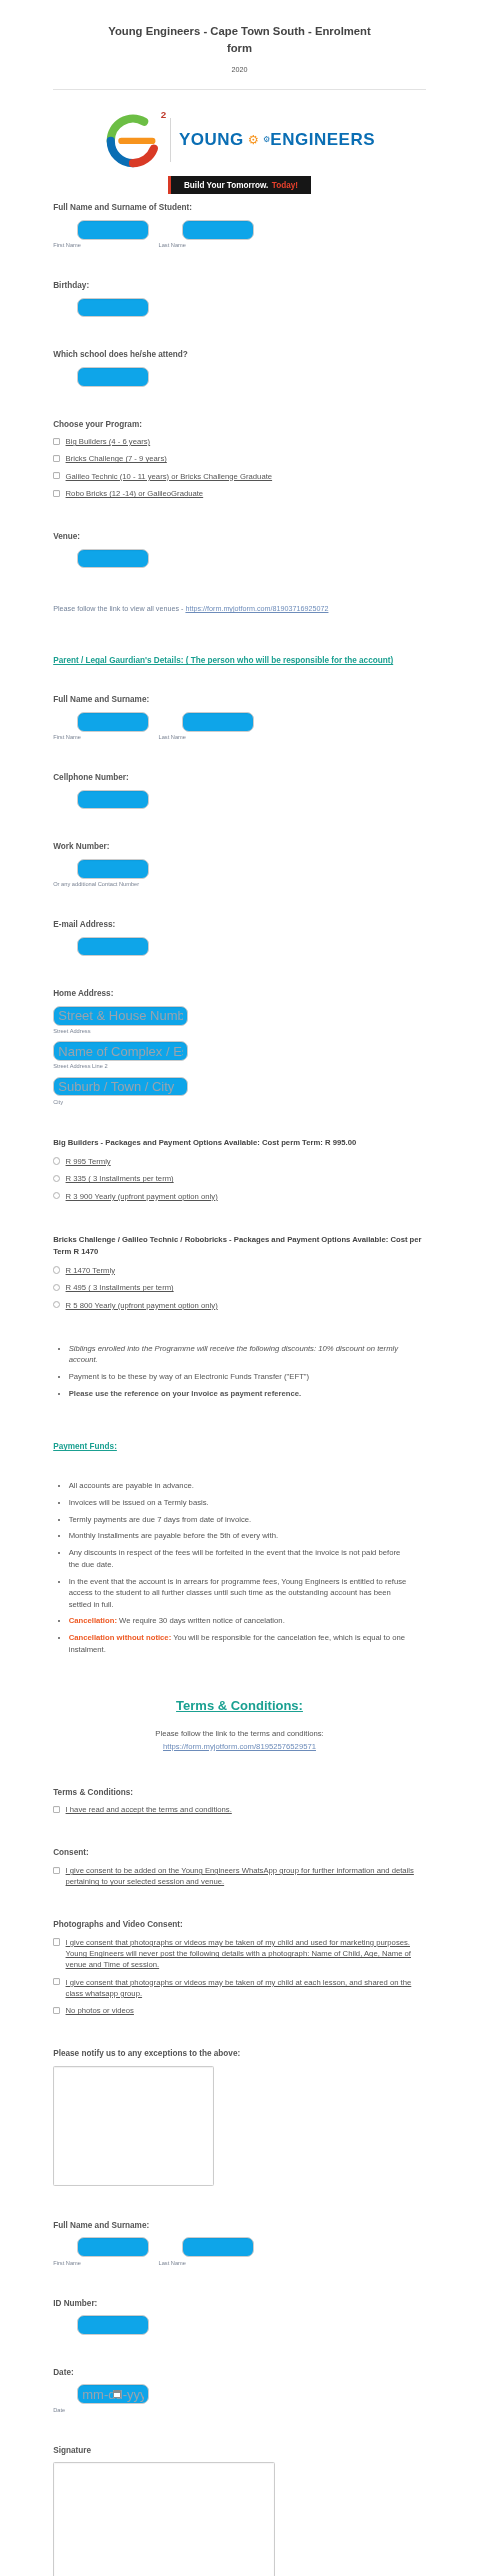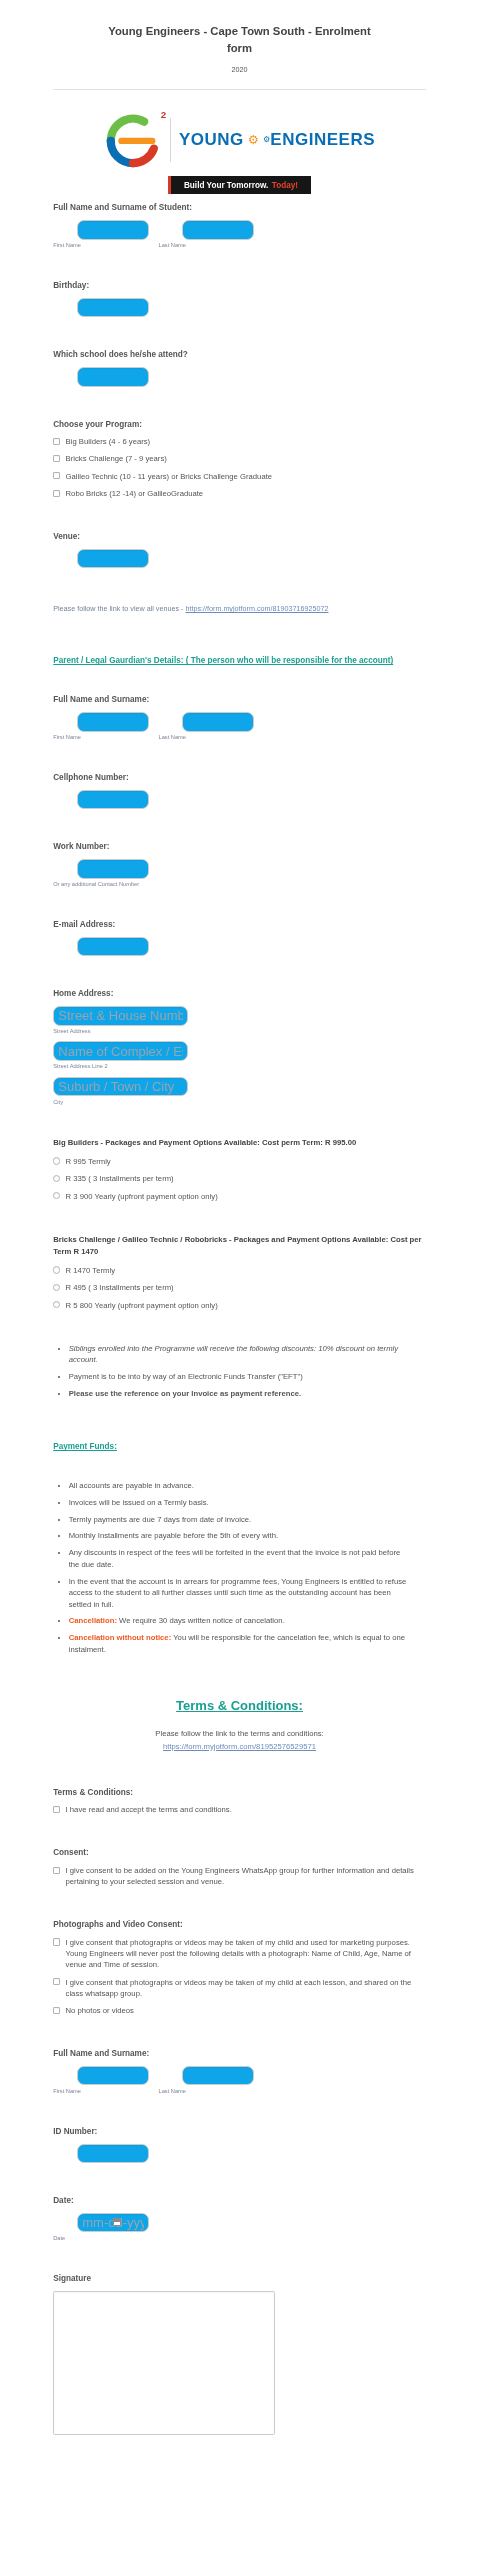--- a/index.html
+++ b/index.html
@@ -45,21 +45,21 @@
     box-shadow: inset 0 0.5px 1px rgba(0,0,0,.10); padding: 0 4.1px;
     font-size: 13px; color: #333; font-family: "Liberation Sans", sans-serif;
   }
   .input::placeholder { color: #9aa3ad; }
   .w-sm { width: 72px; margin-left: 24px; }
   .w-md { width: 135px; }
   .name-row { display: flex; gap: 9.3px; }
   .sublabel { font-size: 5.7px; color: #7b8494; margin-top: 2.6px; }
   .addr-group { margin-bottom: 7.2px; }
 
-  .opt { display: flex; align-items: flex-start; gap: 5.2px; margin: 0 0 6.2px; font-size: 7.7px; color: #555; line-height: 1.45; max-width: 361px; cursor: pointer; }
+  .opt { display: flex; align-items: flex-start; gap: 5.2px; margin: 0 0 6.2px; font-size: 7.7px; color: #555; line-height: 1.45; max-width: 361px; cursor: pointer; text-decoration: underline; }
   .box {
     width: 7.2px; height: 7.2px; border: 0.5px solid #b3b3b3; background: #fff; border-radius: 1px;
     flex: 0 0 auto; margin-top: 1.5px; box-shadow: inset 0 0.5px 0.5px rgba(0,0,0,.07);
   }
   .circle { border-radius: 50%; }
 
   .section-heading { font-size: 8.2px; font-weight: bold; color: #1aa091; text-decoration: underline; margin: 43px 0 29px; }
   .bold-label { font-size: 7.7px; font-weight: bold; color: #444; margin-bottom: 7.2px; line-height: 1.55; max-width: 371px; }
 
   ul.bullets { margin: 3.1px 0 0 15.5px; padding: 0; }
@@ -259,21 +259,21 @@
     </div>
     <div class="opt">
       <span class="box circle"></span>
       <span>R 5 800 Yearly (upfront payment option only)</span>
     </div>
   </div>
 
   <div class="field">
     <ul class="bullets">
       <li class="italic">Siblings enrolled into the Programme will receive the following discounts:  10% discount on termly account.</li>
-      <li>Payment is to be into by way of an Electronic Funds Transfer ("EFT")</li>
+      <li>Payment is to be these by way of an Electronic Funds Transfer ("EFT")</li>
       <li class="bold">Please use the reference on your Invoice as payment reference.</li>
     </ul>
   </div>
 
   <div class="section-heading">Payment Funds:</div>
   <div class="field">
     <ul class="bullets">
       <li>All accounts are payable in advance.</li>
       <li>Invoices will be issued on a Termly basis.</li>
       <li>Termly payments are due 7 days from date of invoice.</li>
@@ -320,20 +320,24 @@
     <div class="opt">
       <span class="box"></span>
       <span>I give consent that photographs or videos may be taken of my child at each lesson, and shared on the class whatsapp group.</span>
     </div>
     <div class="opt">
       <span class="box"></span>
       <span>No photos or videos</span>
     </div>
   </div>
 
+  <div class="field">
+    <div class="field-label">Please notify us to any exceptions to the above:</div>
+    <textarea class="input-area" style=""></textarea>
+  </div>
 
   <div class="field">
     <div class="field-label">Full Name and Surname:</div>
     <div class="name-row">
       <div>
         <input type="text" class="input w-sm" style="">
         <div class="sublabel">First Name</div>
       </div>
       <div>
         <input type="text" class="input w-sm" style="">

